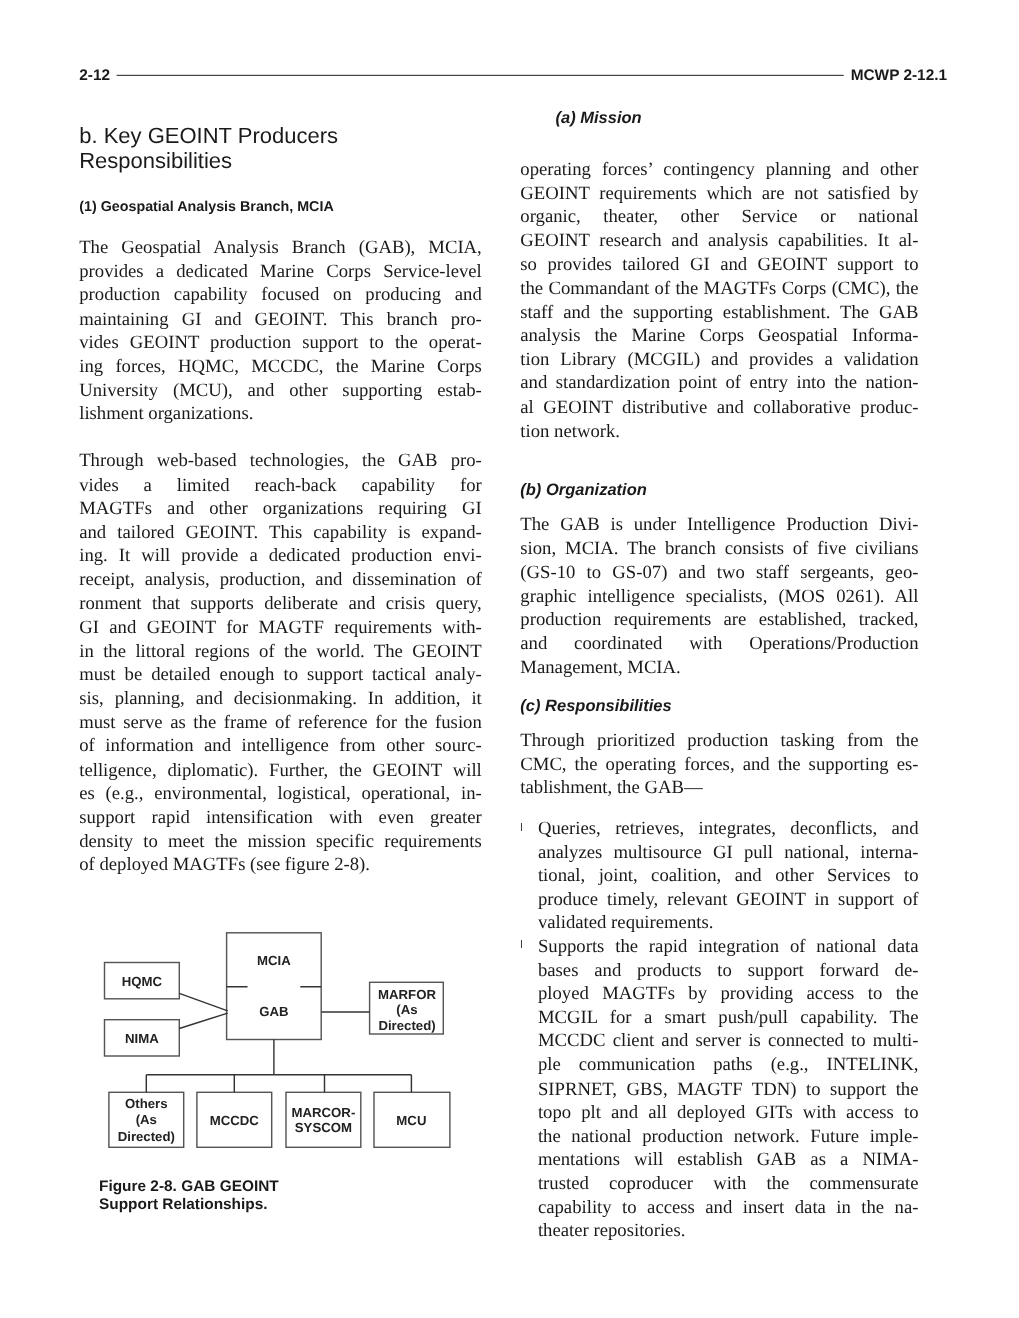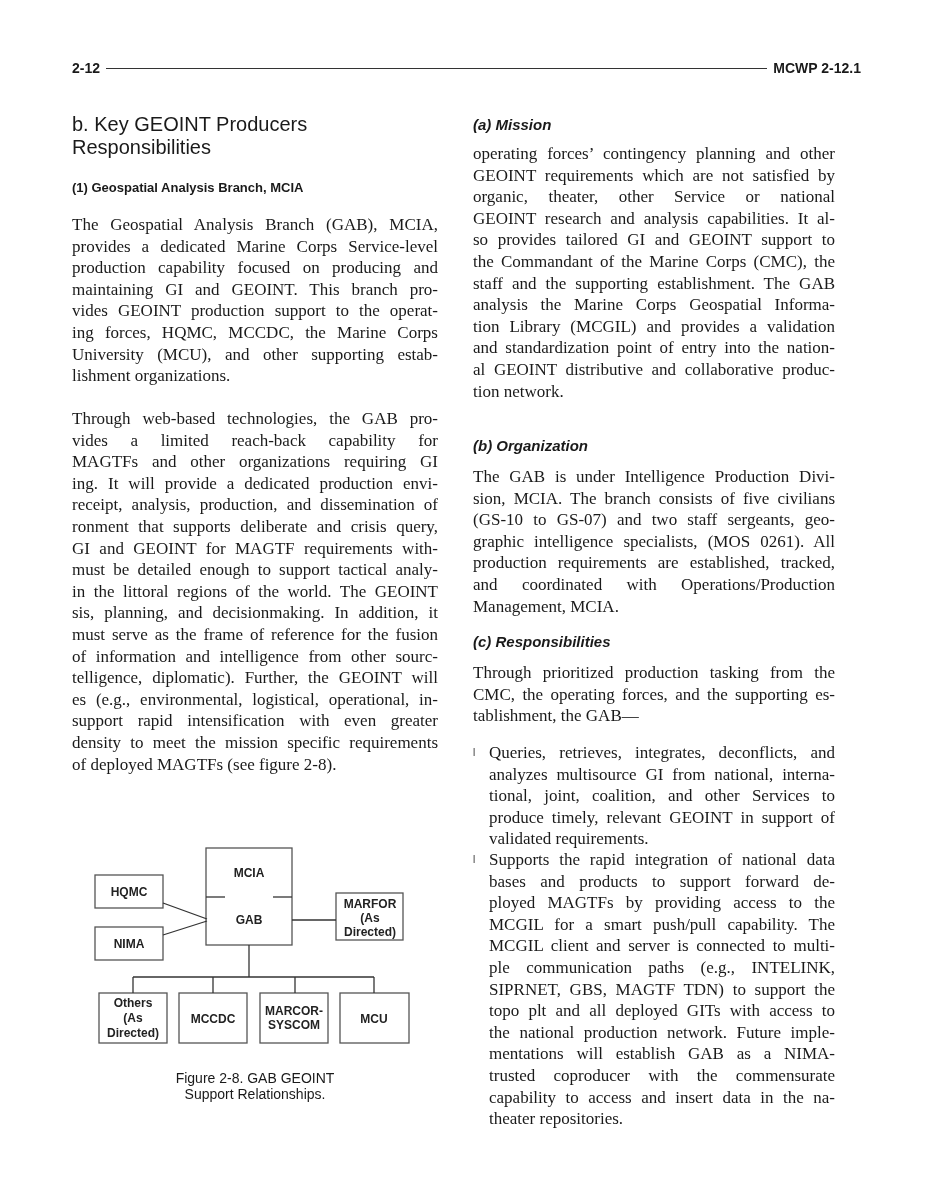--- a/index.html
+++ b/index.html
@@ -22,22 +22,22 @@
   .para { position:absolute; font-family:"Liberation Serif", serif; font-size:17px; line-height:21.6px; margin:0; }
   .para .ln { display:block; text-align:justify; text-align-last:justify; white-space:nowrap; height:21.6px; }
   .para .ln.last { text-align-last:left; }
 
   .bullet-item { position:absolute; left:0; }
   .bullet-mark { position:absolute; left:-16px; top:5px; font-family:"Liberation Sans", sans-serif; font-size:10px; color:#333; }
 
   
   .figure { position:absolute; left:90px; top:845px; width:330px; height:260px; }
   .fig-svg { position:absolute; left:0; top:0; }
-  .fig-caption { position:absolute; left:0; width:330px; top:225px; text-align:center;
-    font-family:"Liberation Sans", sans-serif; font-weight:normal; font-size:14px; line-height:16px; }
+  .fig-caption { position:absolute; left:0; width:330px; top:225px; 
+    font-family:"Liberation Sans", sans-serif; font-weight:bold; font-size:14px; line-height:16px; }
 </style>
 </head>
 <body>
 
 <div class="page">
 
   <div class="run-header">
     <span>2-12</span>
     <span class="rule"></span>
     <span>MCWP 2-12.1</span>
@@ -57,26 +57,27 @@
         <span class="ln">maintaining GI and GEOINT. This branch pro-</span>
         <span class="ln">vides GEOINT production support to the operat-</span>
         <span class="ln">ing forces, HQMC, MCCDC, the Marine Corps</span>
         <span class="ln">University (MCU), and other supporting estab-</span>
         <span class="ln last">lishment organizations.</span>
       </div>
     <div class="para" style="top:408px; width:366px;">
         <span class="ln">Through web-based technologies, the GAB pro-</span>
         <span class="ln">vides a limited reach-back capability for</span>
         <span class="ln">MAGTFs and other organizations requiring GI</span>
+        <span class="ln">and tailored GEOINT. This capability is expand-</span>
         <span class="ln">ing. It will provide a dedicated production envi-</span>
         <span class="ln">receipt, analysis, production, and dissemination of</span>
         <span class="ln">ronment that supports deliberate and crisis query,</span>
         <span class="ln">GI and GEOINT for MAGTF requirements with-</span>
+        <span class="ln">in the littoral regions of the world. The GEOINT</span>
         <span class="ln">must be detailed enough to support tactical analy-</span>
-        <span class="ln">in the littoral regions of the world. The GEOINT</span>
         <span class="ln">sis, planning, and decisionmaking. In addition, it</span>
         <span class="ln">must serve as the frame of reference for the fusion</span>
         <span class="ln">of information and intelligence from other sourc-</span>
         <span class="ln">telligence, diplomatic). Further, the GEOINT will</span>
         <span class="ln">es (e.g., environmental, logistical, operational, in-</span>
         <span class="ln">support rapid intensification with even greater</span>
         <span class="ln">density to meet the mission specific requirements</span>
         <span class="ln last">of deployed MAGTFs (see figure 2-8).</span>
       </div>
   </div>
@@ -123,28 +124,28 @@
         <text x="284" y="178">MCU</text>
       </g>
     </svg>
     <div class="fig-caption">
       <span style="display:block">Figure 2-8. GAB GEOINT</span>
       <span style="display:block">Support Relationships.</span>
     </div>
   </div>
 
   <div class="col right-col">
-    <h3 class="h-sub-it" style="top:116px;">(a)  Mission</h3>
+    <h3 class="h-sub-it" style="top:99px;margin-left:32px;">(a)  Mission</h3>
     <div class="para" style="top:143px; width:362px;">
         <span class="ln">operating forces’ contingency planning and other</span>
         <span class="ln">GEOINT requirements which are not satisfied by</span>
         <span class="ln">organic, theater, other Service or national</span>
         <span class="ln">GEOINT research and analysis capabilities. It al-</span>
         <span class="ln">so provides tailored GI and GEOINT support to</span>
-        <span class="ln">the Commandant of the Marine Corps (CMC), the</span>
+        <span class="ln">the Commandant of the MAGTFs Corps (CMC), the</span>
         <span class="ln">staff and the supporting establishment. The GAB</span>
         <span class="ln">analysis the Marine Corps Geospatial Informa-</span>
         <span class="ln">tion Library (MCGIL) and provides a validation</span>
         <span class="ln">and standardization point of entry into the nation-</span>
         <span class="ln">al GEOINT distributive and collaborative produc-</span>
         <span class="ln last">tion network.</span>
       </div>
 
     <h3 class="h-sub-it" style="top:437px;">(b)  Organization</h3>
     <div class="para" style="top:466px; width:362px;">
@@ -161,35 +162,35 @@
     <div class="para" style="top:662px; width:362px;">
         <span class="ln">Through prioritized production tasking from the</span>
         <span class="ln">CMC, the operating forces, and the supporting es-</span>
         <span class="ln last">tablishment, the GAB—</span>
       </div>
 
     <div class="bullet-item" style="top:742px; left:16px;">
       <span class="bullet-mark">l</span>
       <div class="para" style="top:0; left:0; width:346px; position:relative;">
           <span class="ln">Queries, retrieves, integrates, deconflicts, and</span>
-          <span class="ln">analyzes multisource GI from national, interna-</span>
+          <span class="ln">analyzes multisource GI pull national, interna-</span>
           <span class="ln">tional, joint, coalition, and other Services to</span>
           <span class="ln">produce timely, relevant GEOINT in support of</span>
           <span class="ln last">validated requirements.</span>
         </div>
     </div>
 
     <div class="bullet-item" style="top:849px; left:16px;">
       <span class="bullet-mark">l</span>
       <div class="para" style="top:0; left:0; width:346px; position:relative;">
           <span class="ln">Supports the rapid integration of national data</span>
           <span class="ln">bases and products to support forward de-</span>
           <span class="ln">ployed MAGTFs by providing access to the</span>
           <span class="ln">MCGIL for a smart push/pull capability. The</span>
-          <span class="ln">MCGIL client and server is connected to multi-</span>
+          <span class="ln">MCCDC client and server is connected to multi-</span>
           <span class="ln">ple communication paths (e.g., INTELINK,</span>
           <span class="ln">SIPRNET, GBS, MAGTF TDN) to support the</span>
           <span class="ln">topo plt and all deployed GITs with access to</span>
           <span class="ln">the national production network. Future imple-</span>
           <span class="ln">mentations will establish GAB as a NIMA-</span>
           <span class="ln">trusted coproducer with the commensurate</span>
           <span class="ln">capability to access and insert data in the na-</span>
           <span class="ln last">theater repositories.</span>
         </div>
     </div>

